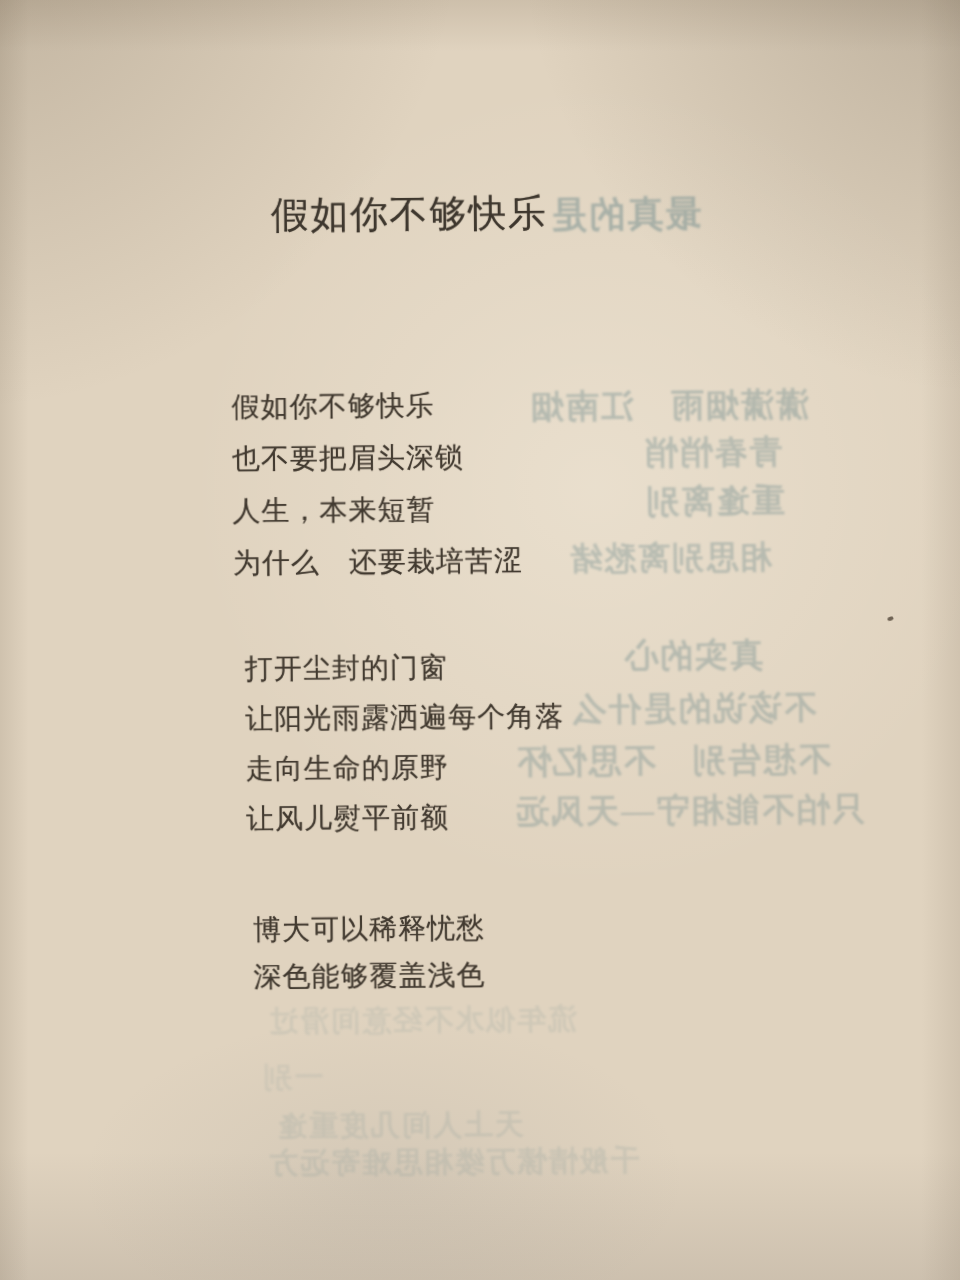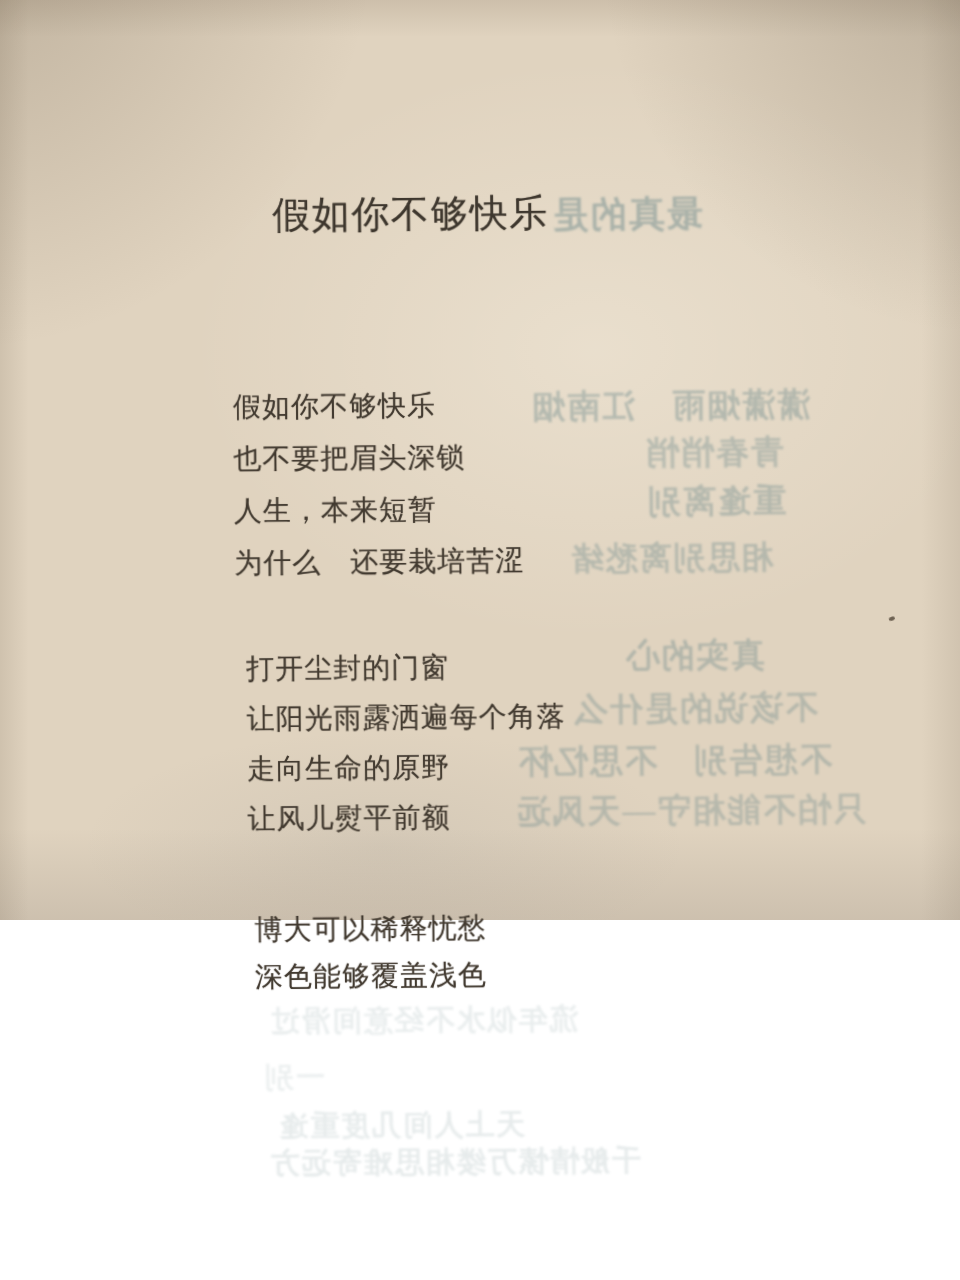--- a/index.html
+++ b/index.html
@@ -2,21 +2,21 @@
 <html><head>
 <meta charset="utf-8">
 <style>
   html,body{margin:0;padding:0;}
   body{
     width:960px;height:1280px;overflow:hidden;
     font-family:"Liberation Serif","DejaVu Serif",serif;
   }
   
   .page{
-    position:relative;width:960px;height:920px;
+    position:relative;width:960px;height:1280px;
     background-color:#e0d3bf;
     background-image:
       radial-gradient(circle at -5% -8%, rgba(95,80,60,.28), rgba(95,80,60,0) 30%),
       radial-gradient(circle at 103% -6%, rgba(95,82,64,.30), rgba(95,82,64,0) 28%),
       linear-gradient(180deg, rgba(120,102,80,.18), rgba(120,102,80,0) 4%),
       linear-gradient(90deg, rgba(110,95,75,.15), rgba(110,95,75,0) 3%),
       linear-gradient(270deg, rgba(115,100,82,.14), rgba(115,100,82,0) 4%),
       linear-gradient(0deg, rgba(105,95,88,.16), rgba(105,95,88,0) 10%),
       radial-gradient(ellipse 45% 18% at 40% 92%, rgba(110,112,115,.10), rgba(110,112,115,0) 70%),
       radial-gradient(ellipse 60% 45% at 62% 38%, rgba(255,250,238,.30), rgba(255,250,238,0) 70%);

